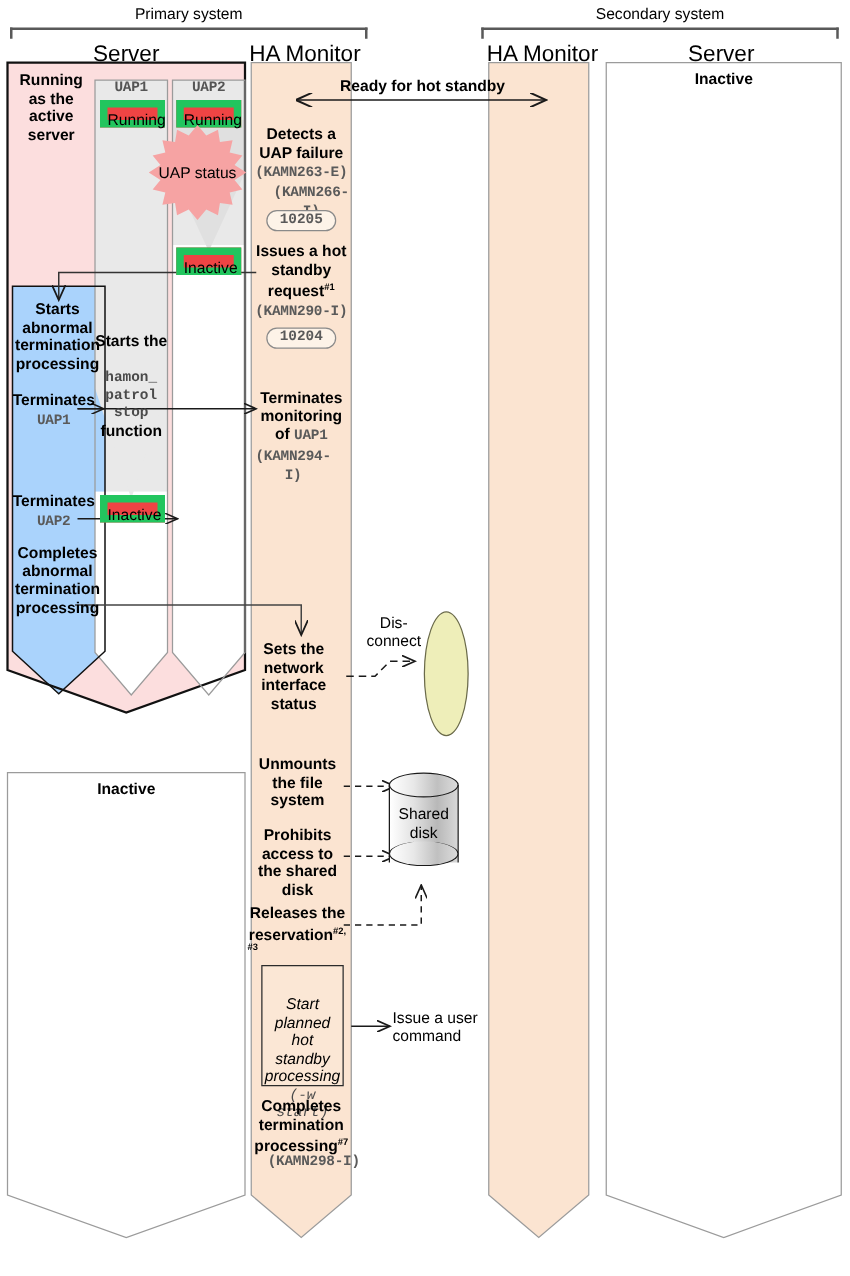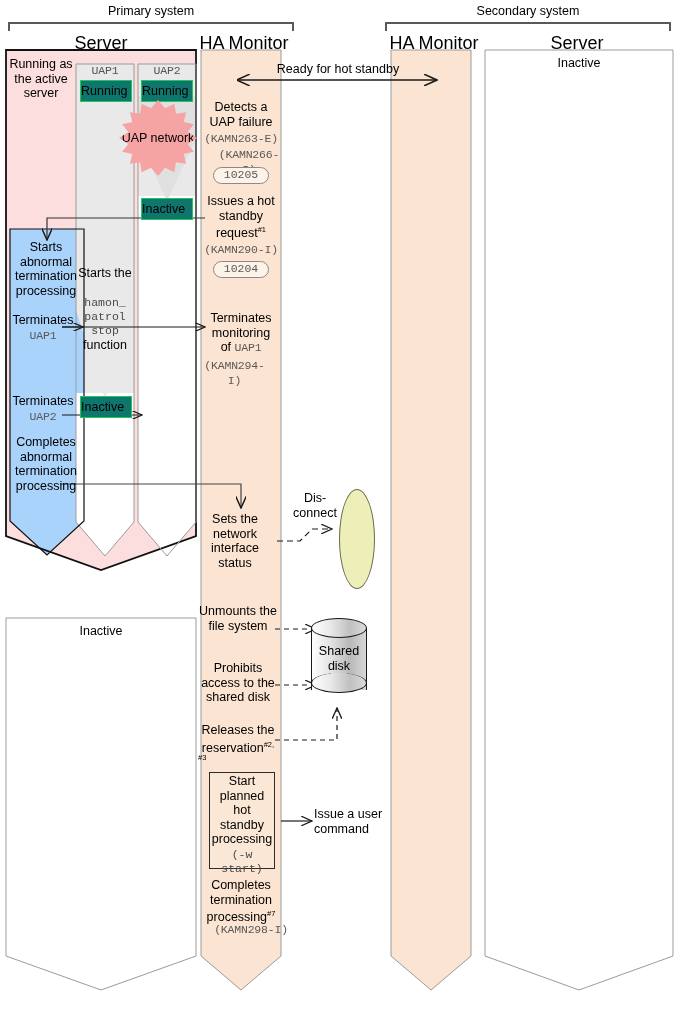--- a/index.html
+++ b/index.html
@@ -40,20 +40,21 @@
     position: absolute;
     clip-path: polygon(0 0, 100% 0, 100% calc(100% - 34px), 50% 100%, 0 calc(100% - 34px));
   }
 
   
   .cell {
     position: absolute;
     text-align: center;
     font-size: 12.5px;
     line-height: 14.5px;
+    font-weight: bold;
   }
   .mono {
     font-family: "Liberation Mono", monospace;
     font-size: 11.5px;
     color: #5a5a5a;
     letter-spacing: -0.2px;
   }
   .mono-dark {
     font-family: "Liberation Mono", monospace;
     font-size: 11.5px;
@@ -72,29 +73,30 @@
     color: #5a5a5a;
   }
 
   .boxed {
     position: absolute;
     border: 1.6px solid #2b2b2b;
     background: #fbe7d5;
     text-align: center;
     font-size: 12.5px;
     line-height: 14.5px;
-    padding-top: 1px;
+    padding-top: 23px;
+    font-style: italic;
   }
 
   
   .rect {
     position: absolute;
-    background: #0f766e;
-    border: 1px solid #22c55e;
-    text-align: left;
+    background: #ef4444;
+    border: 6px solid #22c55e;
+    text-align: center;
     font-size: 12.5px;
   }
 
   
   .star {
     position: absolute;
     background: #f6a3a3;
     clip-path: polygon(
       50% 0%, 59% 11%, 71% 5%, 73% 18%, 86% 16%, 83% 29%, 96% 32%,
       88% 42%, 100% 50%, 88% 58%, 96% 68%, 83% 71%, 86% 84%, 73% 82%,
@@ -246,21 +248,21 @@
 
 <div class="cell" style="left:8px; top:57px; width:66px;">Running as the active server</div>
 
 <div class="cell mono" style="left:76px; top:64px; width:58px; color:#555;">UAP1</div>
 <div class="cell mono" style="left:138px; top:64px; width:58px; color:#555;">UAP2</div>
 
 <div class="rect" style="left:80px; top:80px; width:52px; height:22px; line-height:21px;"><span>Running</span></div>
 <div class="rect" style="left:141px; top:80px; width:52px; height:22px; line-height:21px;"><span>Running</span></div>
 
 <div class="star" style="left:119px; top:100px; width:78px; height:76px;">
-  <span>UAP network</span>
+  <span>UAP status</span>
 </div>
 
 <div class="rect" style="left:141px; top:198px; width:52px; height:22px; line-height:21px;"><span>Inactive</span></div>
 
 <div class="cell" style="left:8px; top:240px; width:76px;">Starts abnormal termination processing</div>
 
 <div class="cell" style="left:8px; top:313px; width:70px;">
   <span>Terminates</span><br>
   <span class="mono">UAP1</span>
 </div>

